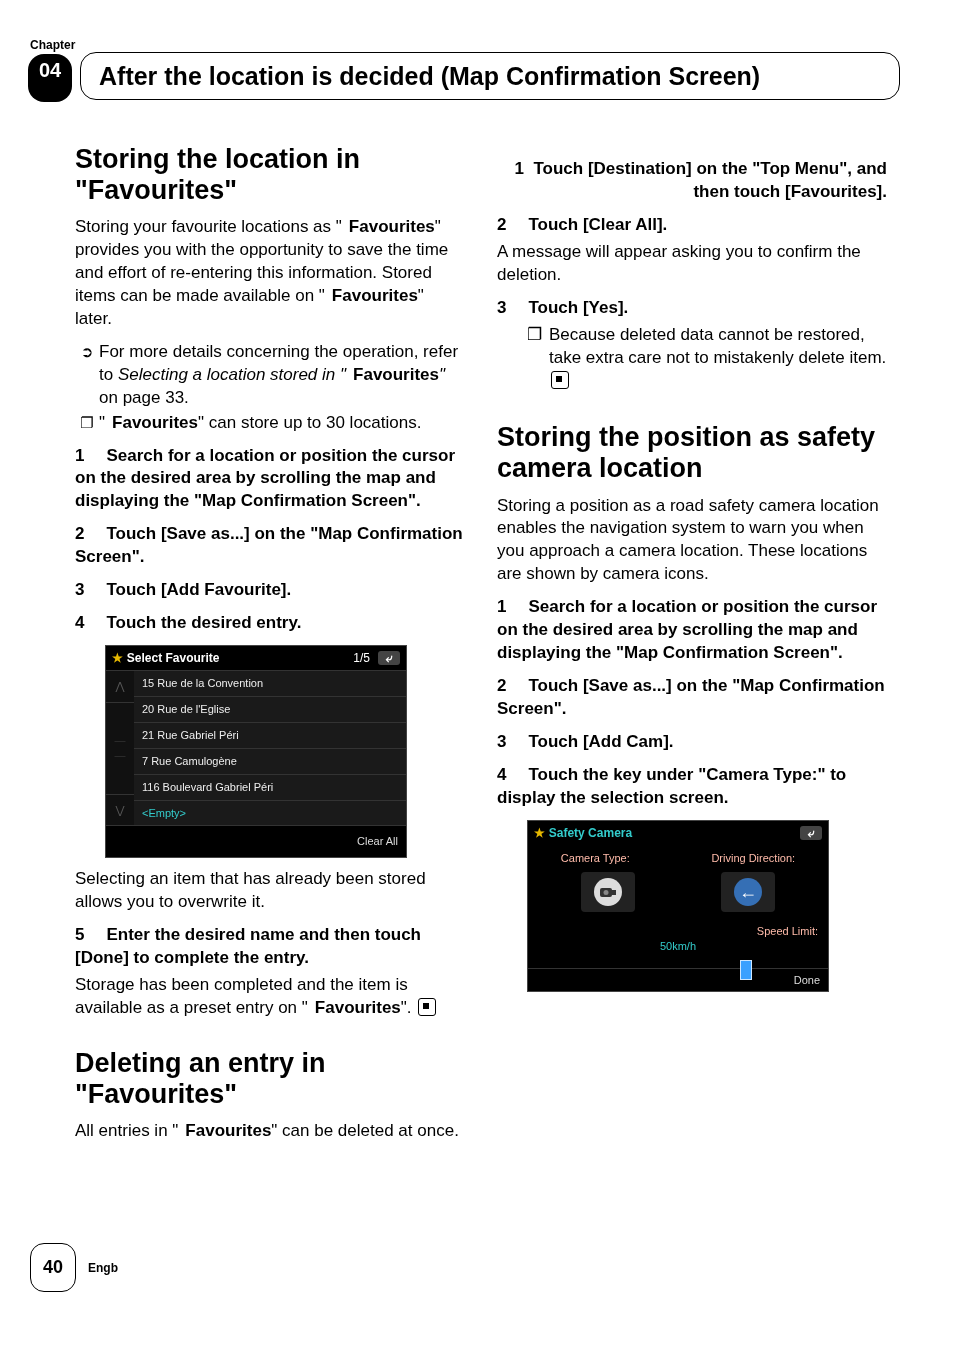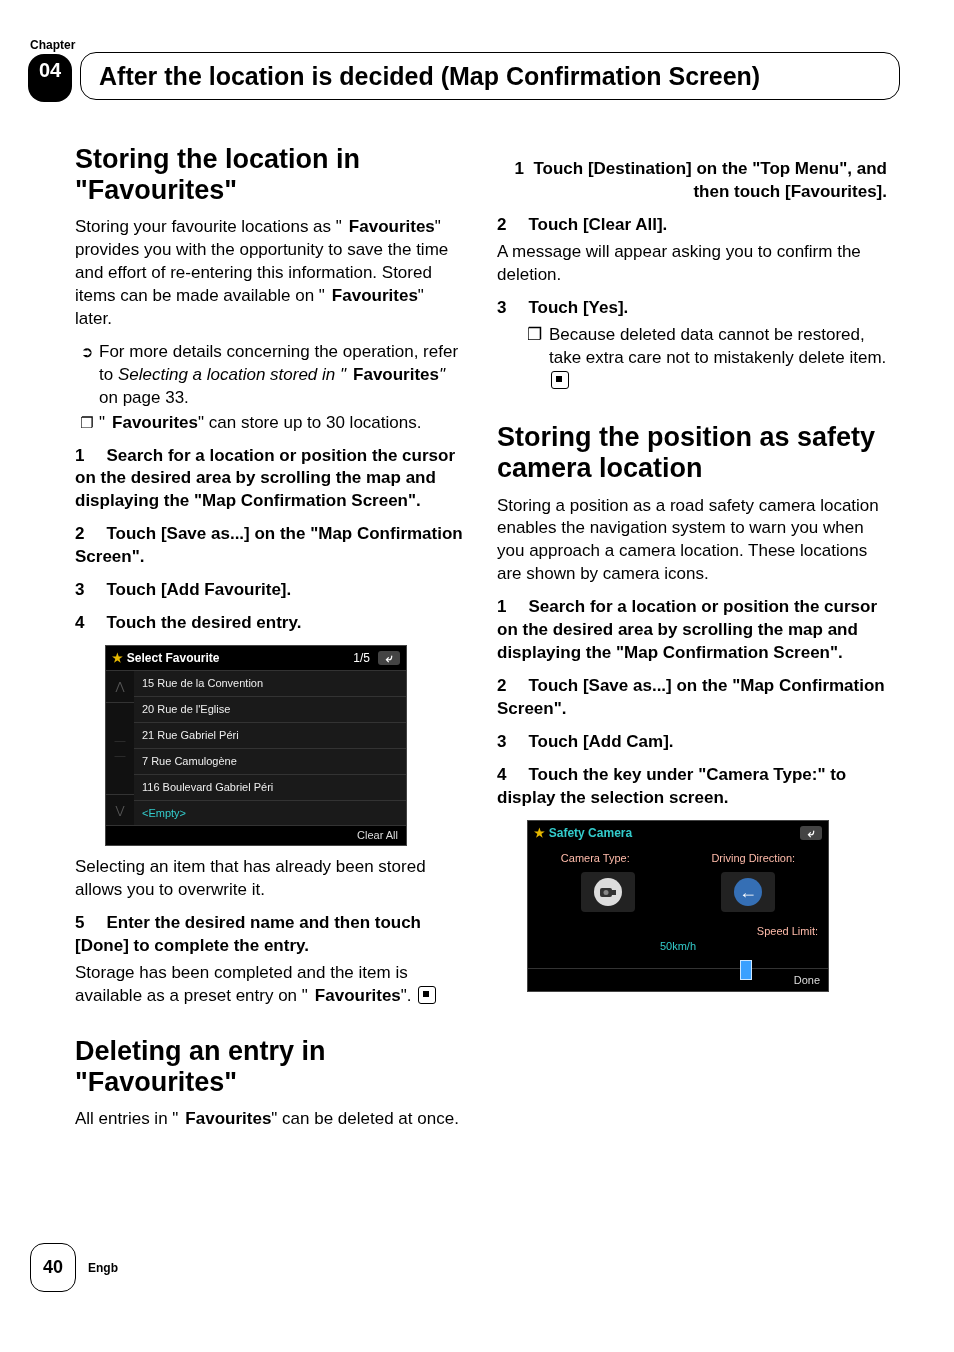--- a/index.html
+++ b/index.html
@@ -172,21 +172,21 @@
   .sf-row {
     padding: 5px 8px;
     border-top: 1px solid #333;
     background: #1a1a1a;
     font-size: 11px;
     color:#eee;
   }
   .sf-row.empty { color:#3cc; }
   .sf-foot {
     text-align:right;
-    padding: 2px 8px;
+    padding: 8px 8px;
     border-top:1px solid #333;
     font-size:11px;
     color:#ddd;
   }
 
   
   .sc-fig {
     width: 300px;
     margin: 10px 0 10px 30px;
     background: #000;

